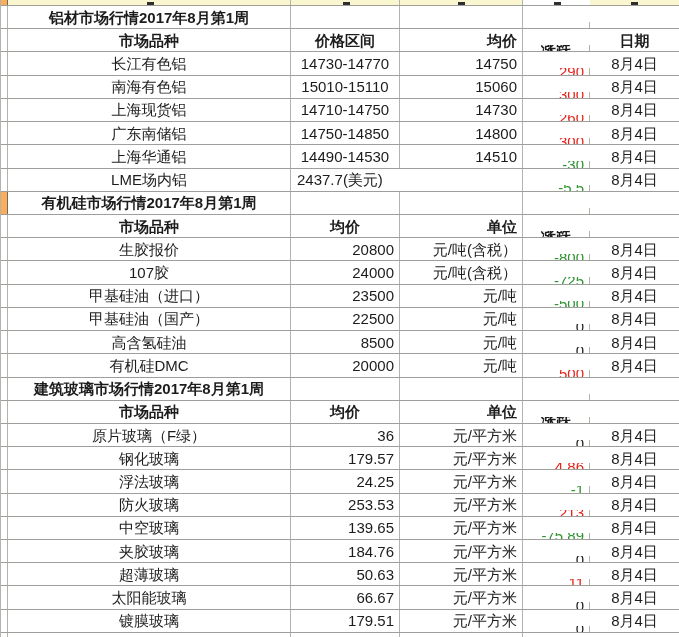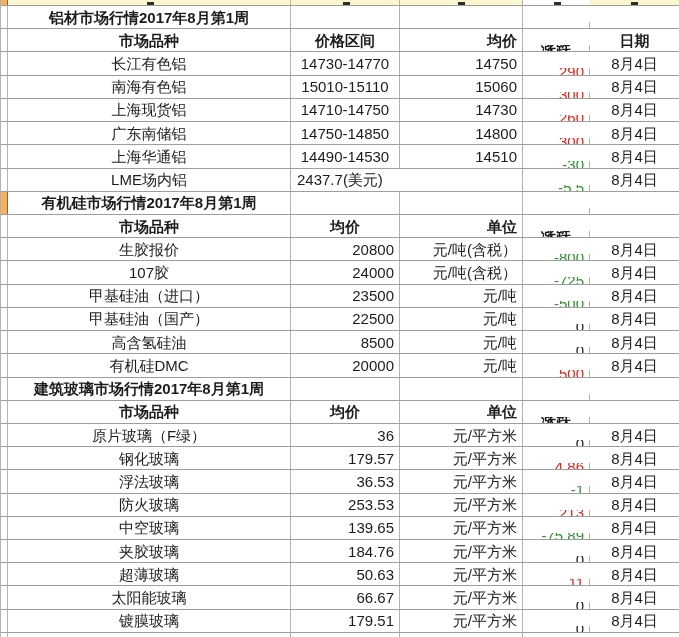--- a/index.html
+++ b/index.html
@@ -204,21 +204,21 @@
       </div><div class="row">
         <div class="cell c0"></div>
         <div class="cell c1 ac">钢化玻璃</div>
         <div class="cell c2 ar">179.57</div>
         <div class="cell c3 ar">元/平方米</div>
         <div class="cell c4 ar up">4.86</div>
         <div class="cell c5 ac">8月4日</div>
       </div><div class="row">
         <div class="cell c0"></div>
         <div class="cell c1 ac">浮法玻璃</div>
-        <div class="cell c2 ar">36.53</div>
+        <div class="cell c2 ar">24.25</div>
         <div class="cell c3 ar">元/平方米</div>
         <div class="cell c4 ar down">-1</div>
         <div class="cell c5 ac">8月4日</div>
       </div><div class="row">
         <div class="cell c0"></div>
         <div class="cell c1 ac">防火玻璃</div>
         <div class="cell c2 ar">253.53</div>
         <div class="cell c3 ar">元/平方米</div>
         <div class="cell c4 ar up">213</div>
         <div class="cell c5 ac">8月4日</div>

